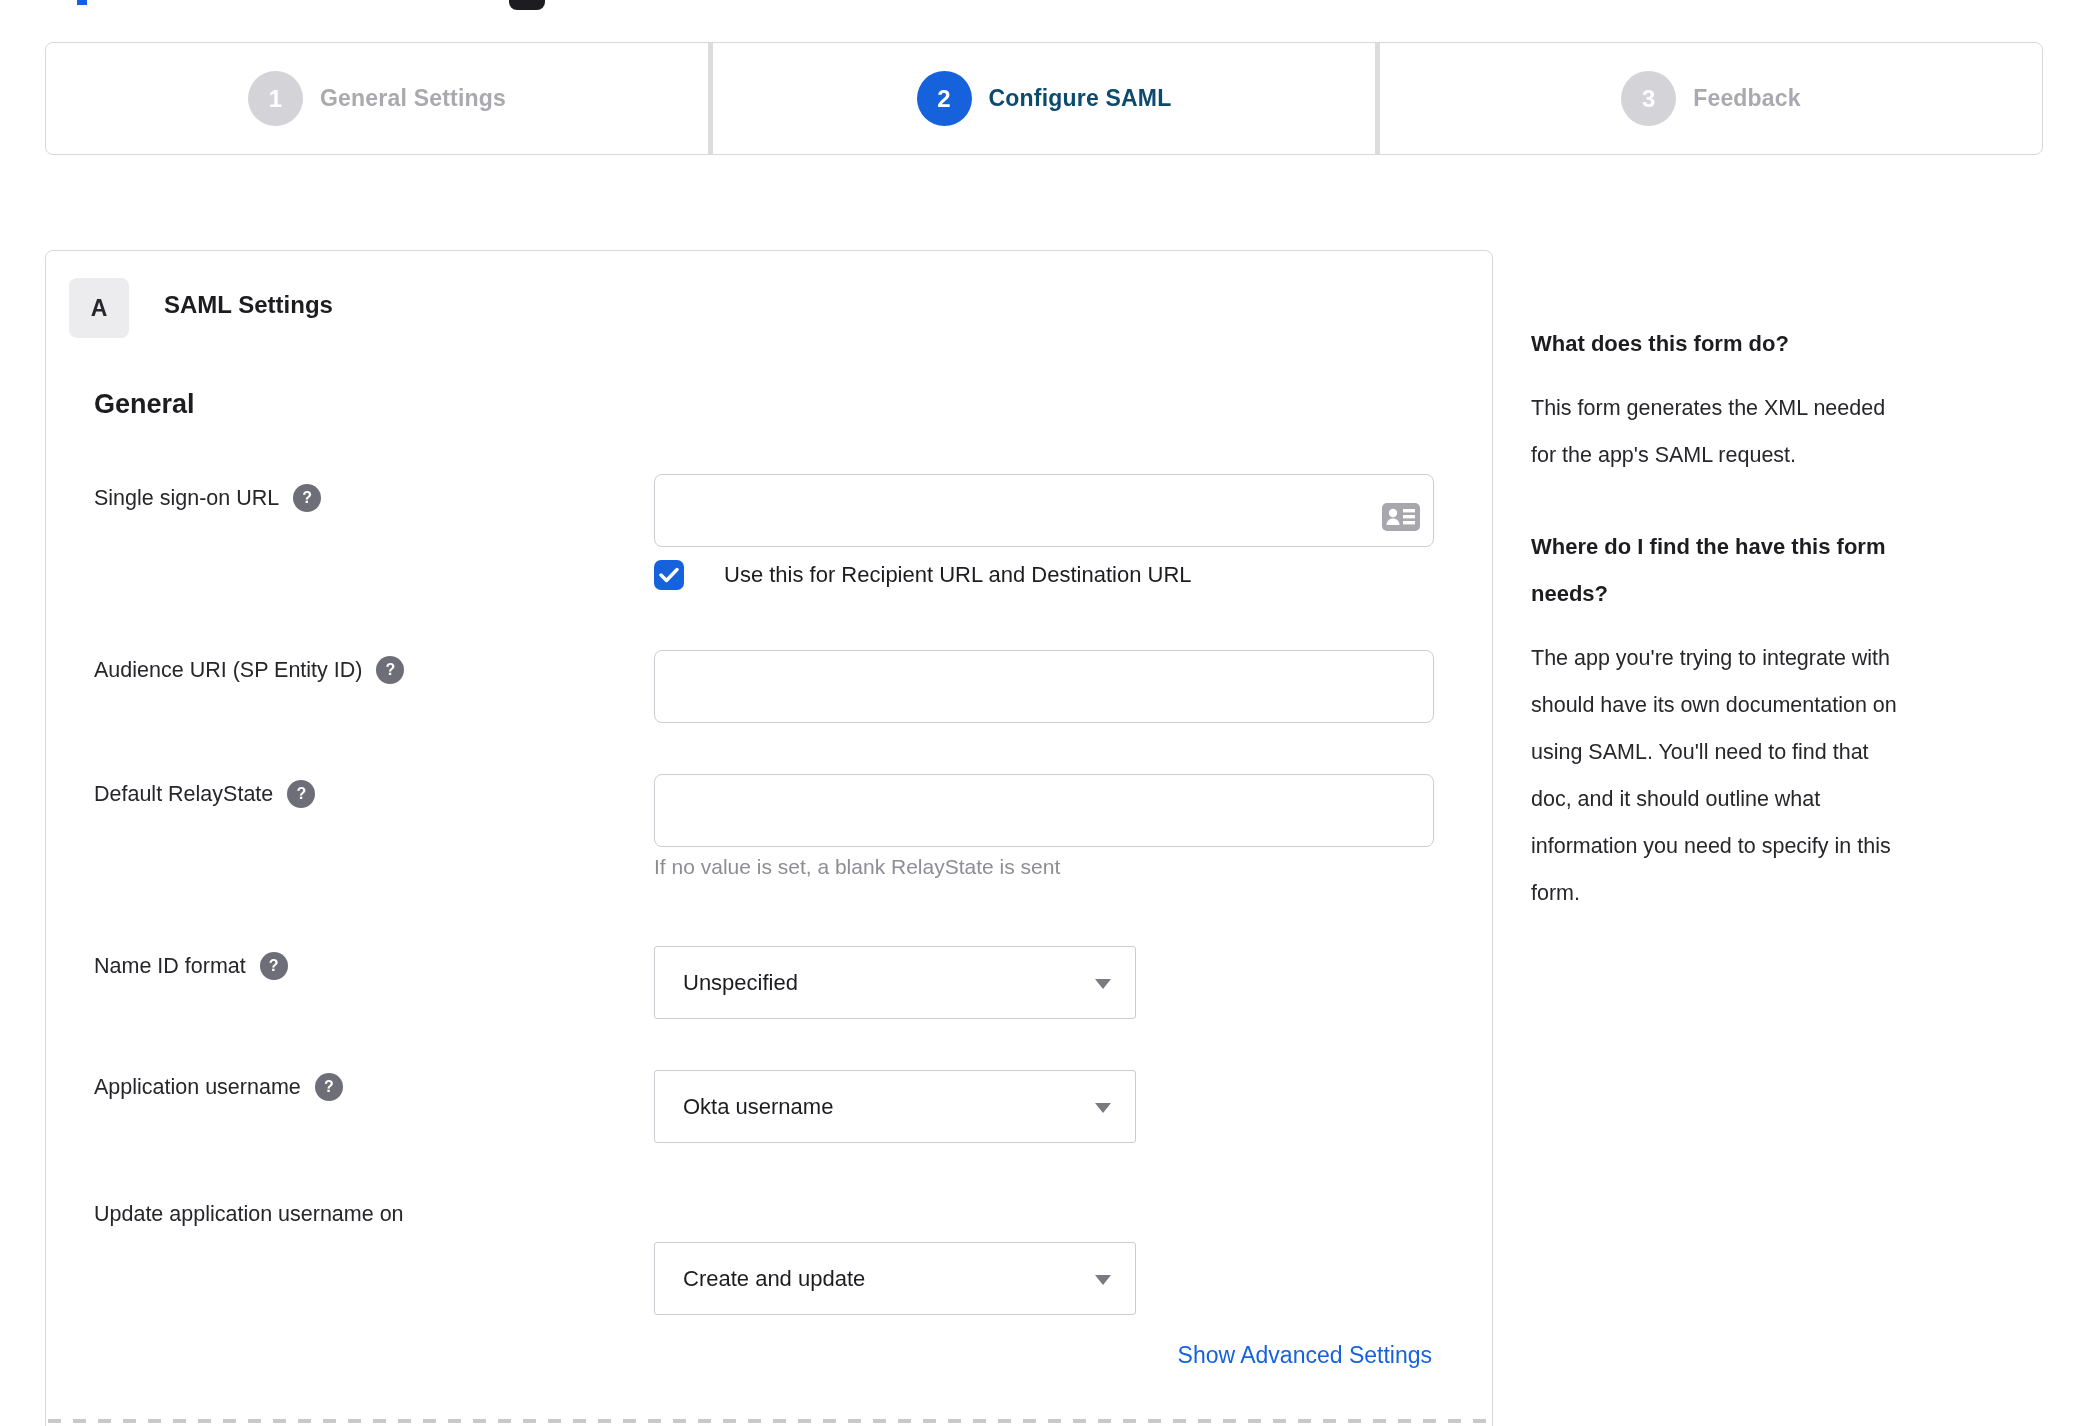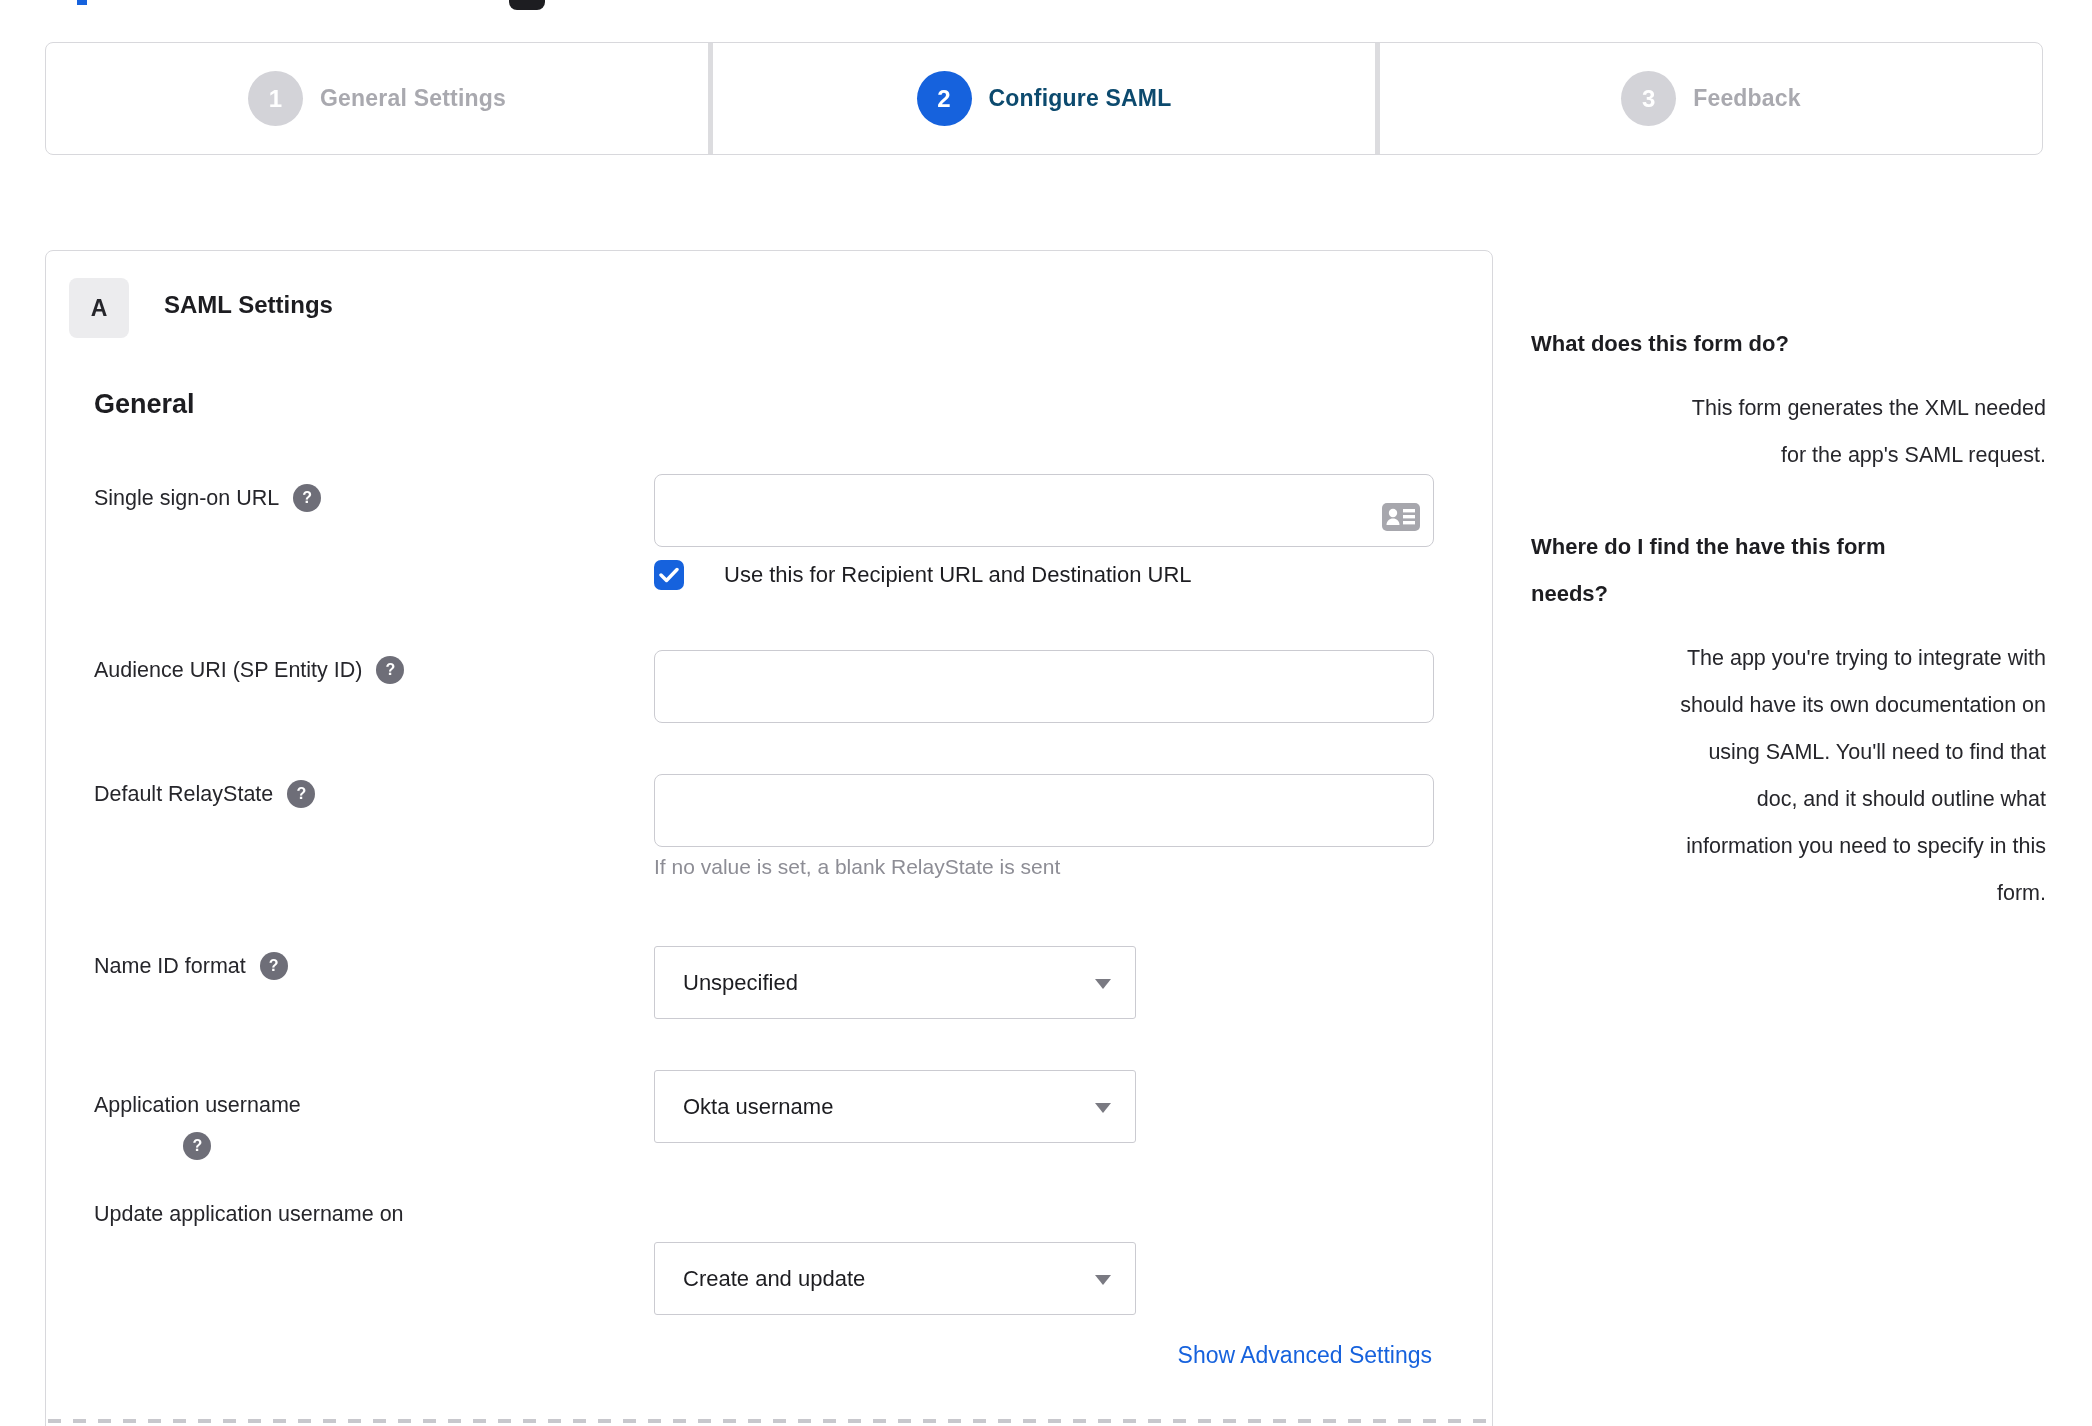--- a/index.html
+++ b/index.html
@@ -59,21 +59,21 @@
   .advanced-link { position:absolute; right:60px; top:1091px; font-size:23px; color:#1662dd;
                    cursor:pointer; }
   .dashed-divider { position:absolute; left:2px; right:2px; top:1168px; height:4px;
                     background:repeating-linear-gradient(to right,#c8c8cd 0 13px,transparent 13px 25px); }
 
   
   .sidebar { position:absolute; left:1531px; top:320px; width:515px; }
   .sidebar .h-line { font-size:22px; font-weight:bold; line-height:47px; color:#1d1d21; }
   .sidebar .p-line { font-size:21.5px; line-height:47px; color:#26262b; }
   .sidebar .h-block { margin-bottom:18px; }
-  .sidebar .p-block { margin-bottom:44px;text-align:right; }
+  .sidebar .p-block { margin-bottom:44px; }
 </style>
 </head>
 <body>
 
 <div class="artifact-blue"></div>
 <div class="artifact-dark"></div>
 
 <div class="stepper">
   <div class="step">
     <div class="step-circle">1</div>
@@ -130,21 +130,21 @@
 
   <div class="field-label" style="top:697px;">
     <span>Name ID format</span>
     <span class="help-icon">?</span>
   </div>
   <div class="select-box" style="top:695px;">
     <span>Unspecified</span>
     <span class="select-caret"></span>
   </div>
 
-  <div class="field-label" style="top:842px;flex-direction:column;">
+  <div class="field-label" style="top:818px;">
     <span>Application username</span>
     <span class="help-icon">?</span>
   </div>
   <div class="select-box" style="top:819px;">
     <span>Okta username</span>
     <span class="select-caret"></span>
   </div>
 
   <div class="field-label" style="top:945px;text-align:right;">
     <span>Update application username on</span>

